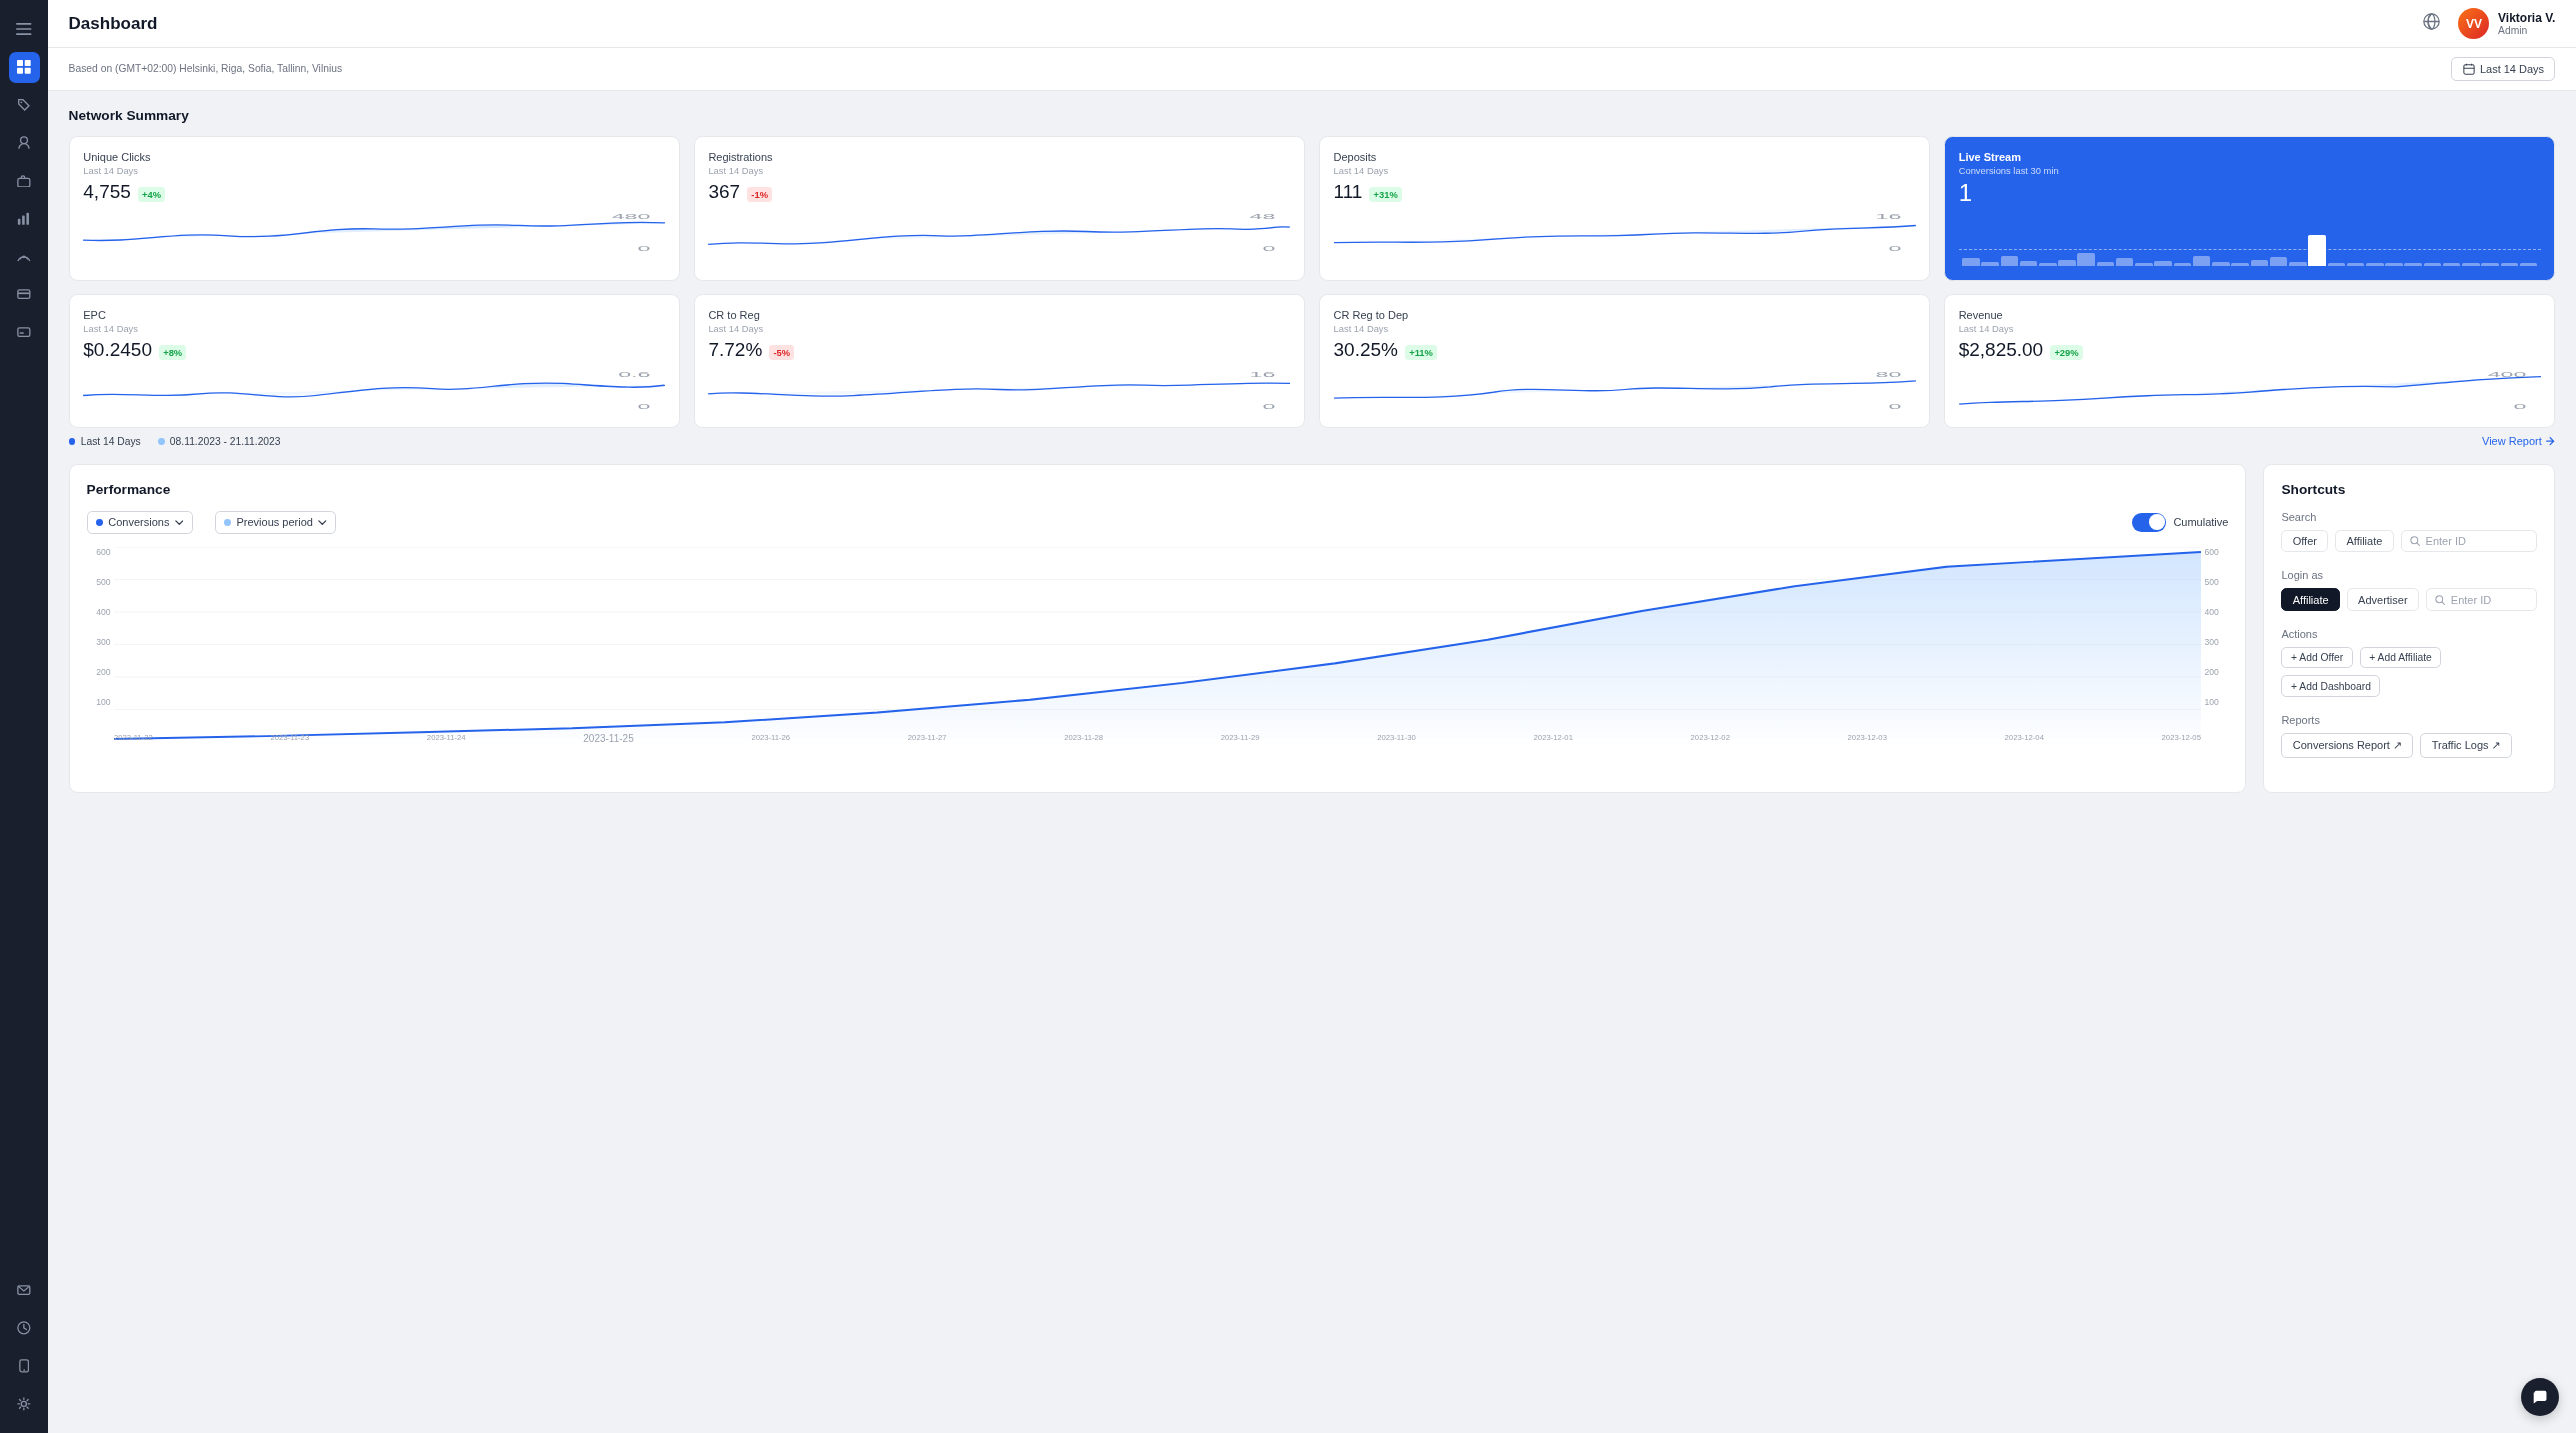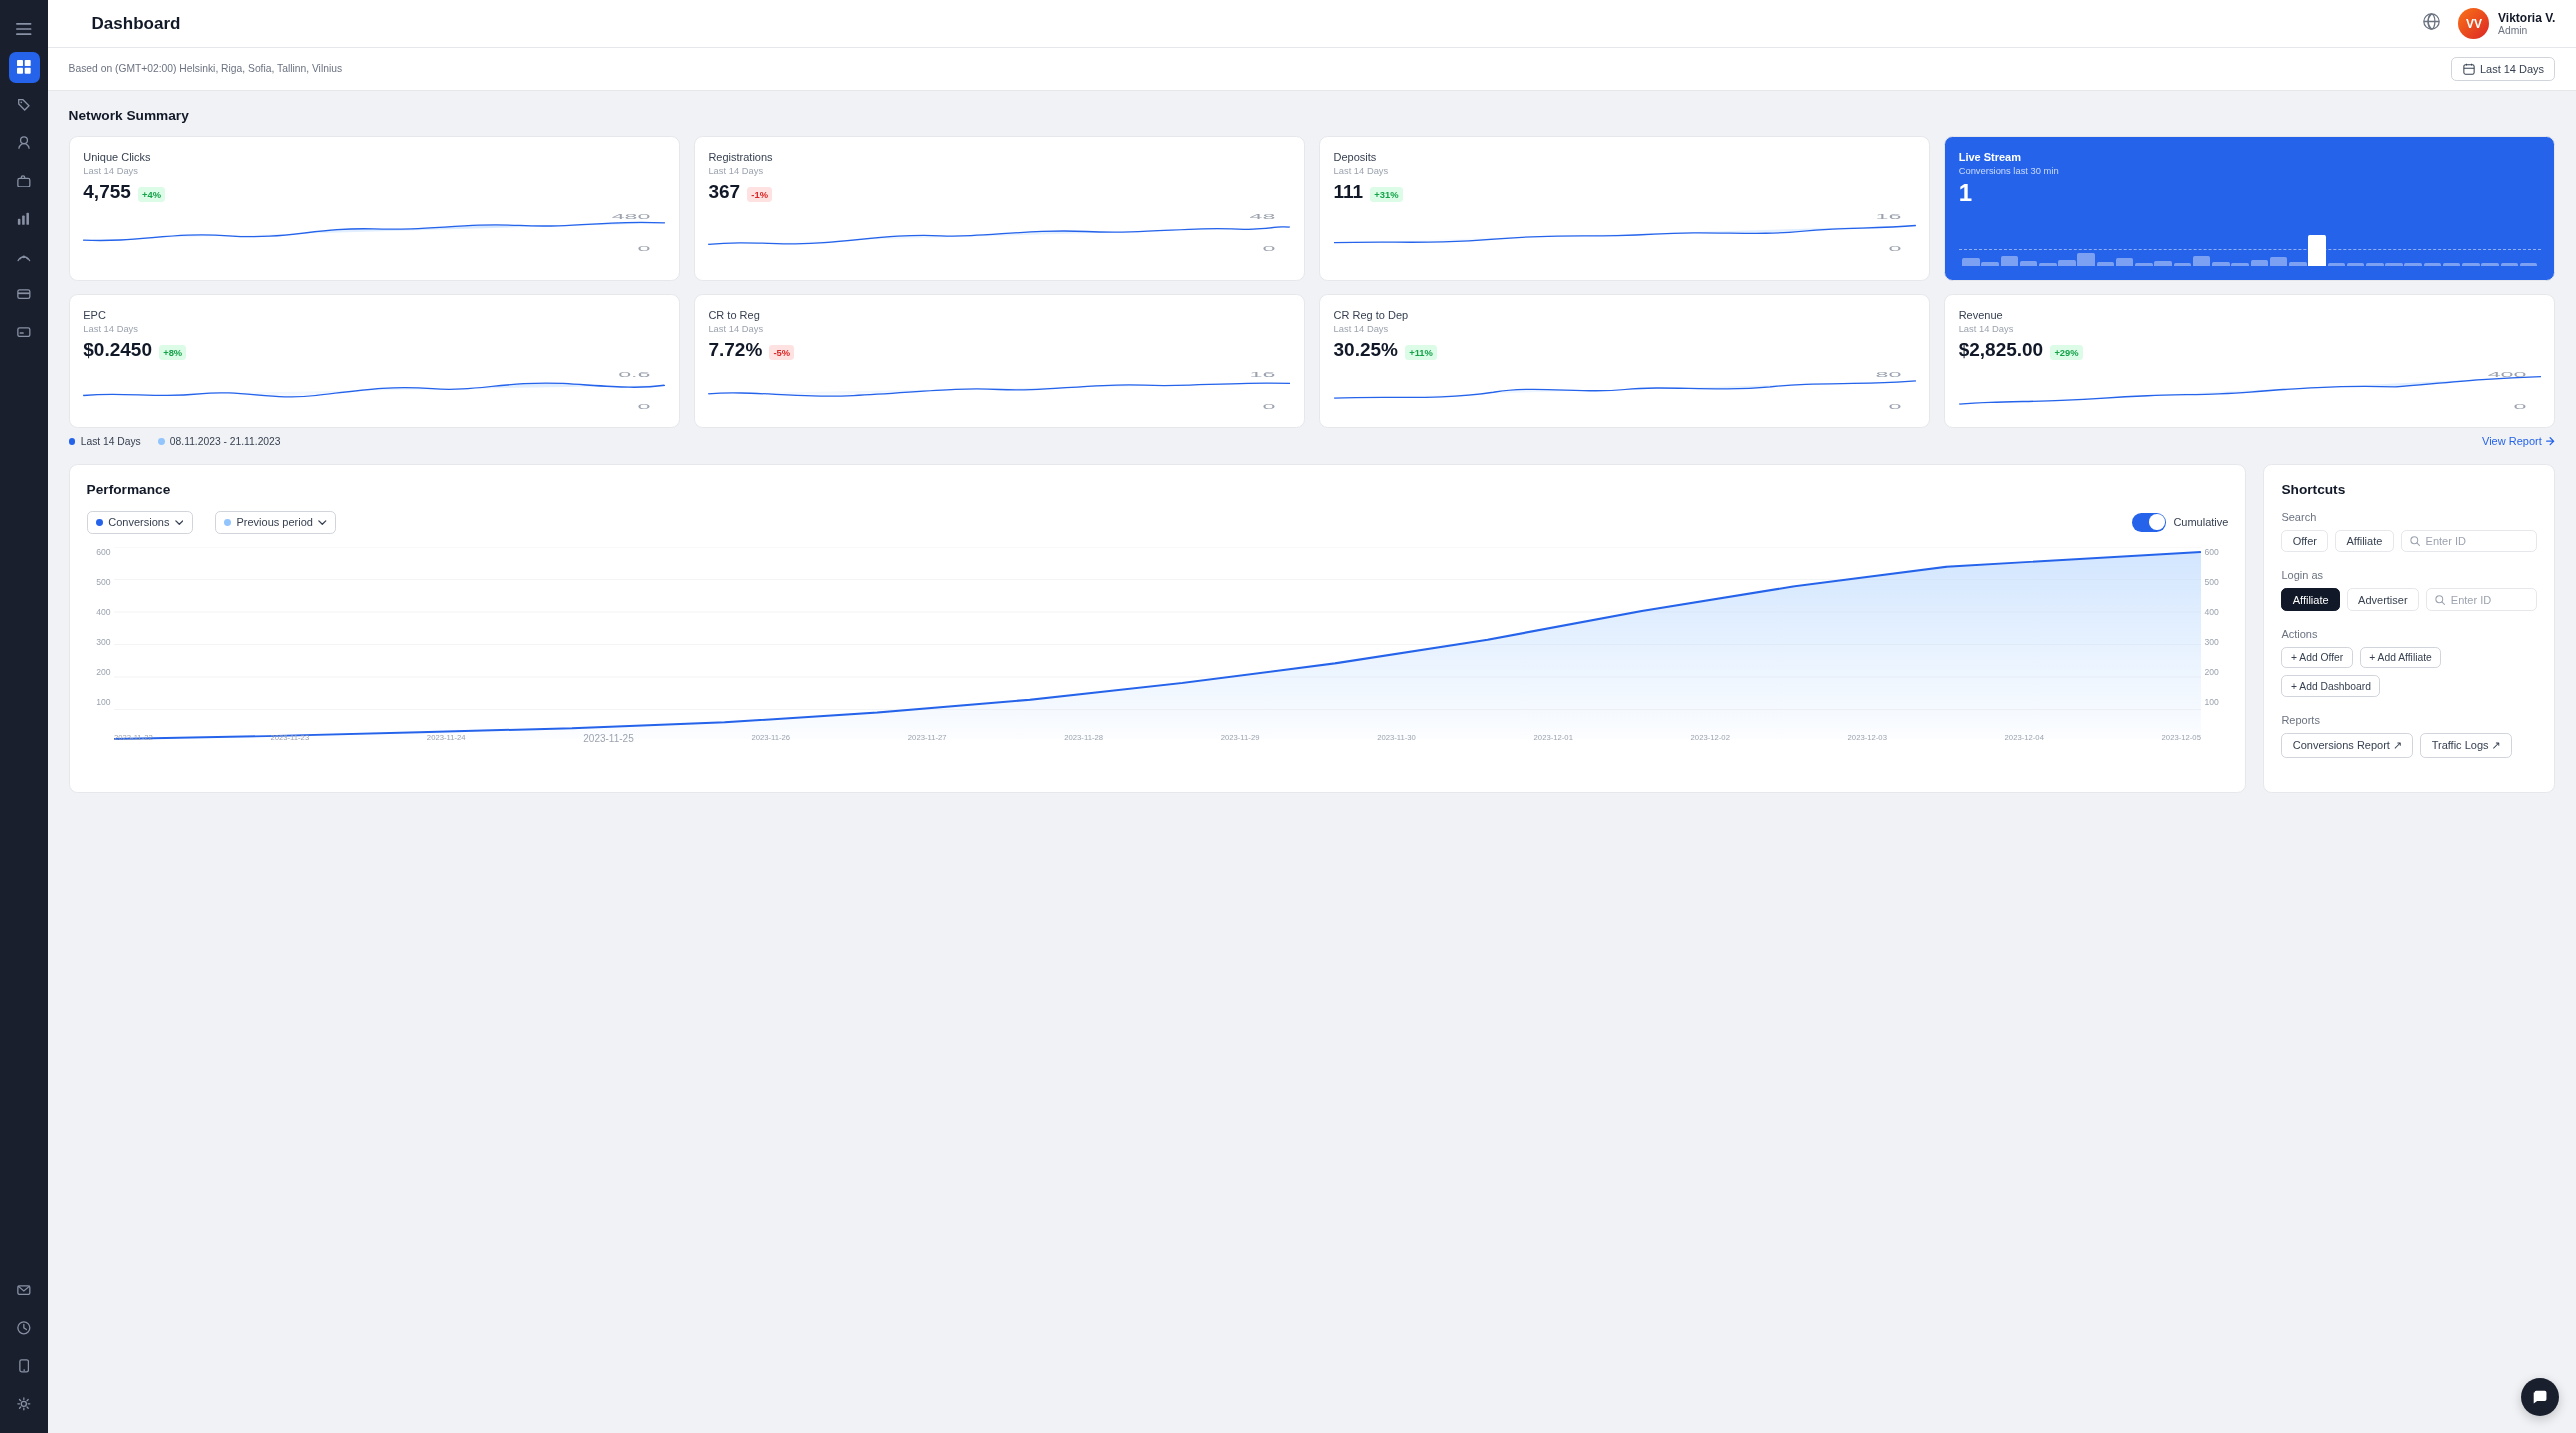--- a/index.html
+++ b/index.html
@@ -46,21 +46,20 @@
       height: 48px;
       display: flex;
       align-items: center;
       justify-content: space-between;
       flex-shrink: 0;
     }
     .header-title {
       font-size: 17px;
       font-weight: 600;
       color: #111827;
-      margin-left: 23px;
     }
     .header-right {
       display: flex;
       align-items: center;
       gap: 18px;
     }
     .globe-icon { color: #6b7280; font-size: 15.5px; cursor: pointer; }
     .user-info {
       display: flex;
       align-items: center;
@@ -128,21 +127,21 @@
     }
     .metric-card.blue {
       background: #2563eb;
       color: white;
     }
     .metric-label { font-size: 11px; font-weight: 500; color: #374151; }
     .metric-sublabel { font-size: 9.4px; color: #9ca3af; margin-top: 1.7px; }
     .metric-card.blue .metric-label { color: white; font-size: 11px; font-weight: 700; }
     .metric-card.blue .metric-sublabel { color: rgba(255,255,255,0.75); }
     .metric-value-row { display: flex; align-items: baseline; gap: 6.9px; margin-top: 5.2px; }
-    .metric-value { font-size: 19px; font-weight: 700; color: #111827; }
+    .metric-value { font-size: 19px; font-weight: 400; color: #111827; }
     .metric-card.blue .metric-value { color: white; font-size: 24px; }
     .badge-pos { font-size: 9.4px; font-weight: 600; color: #16a34a; background: #dcfce7; padding: 1.7px 4.3px; border-radius: 3.4px; }
     .badge-neg { font-size: 9.4px; font-weight: 600; color: #dc2626; background: #fee2e2; padding: 1.7px 4.3px; border-radius: 3.4px; }
 
     
     .sparkline { width: 100%; height: 43px; margin-top: 6.9px; }
 
     
     .legend-row {
       display: flex;

